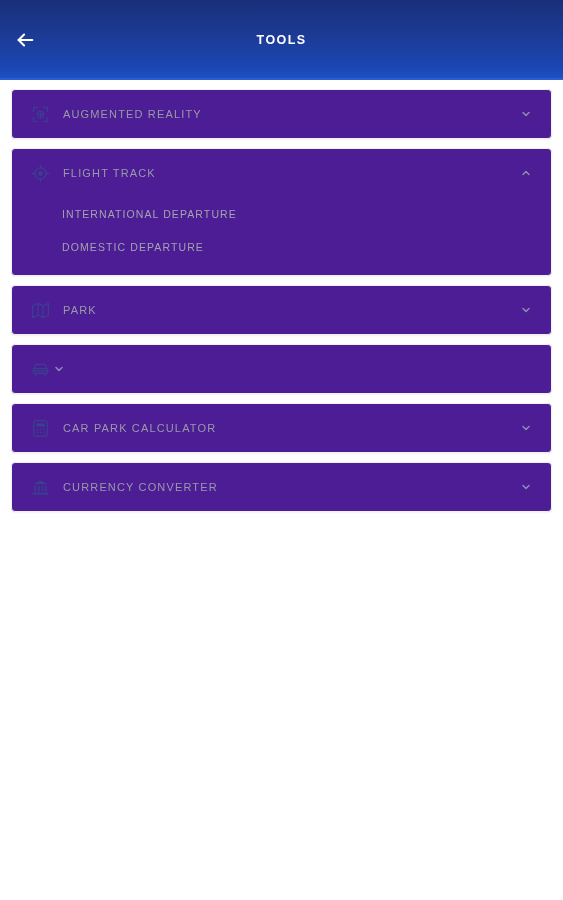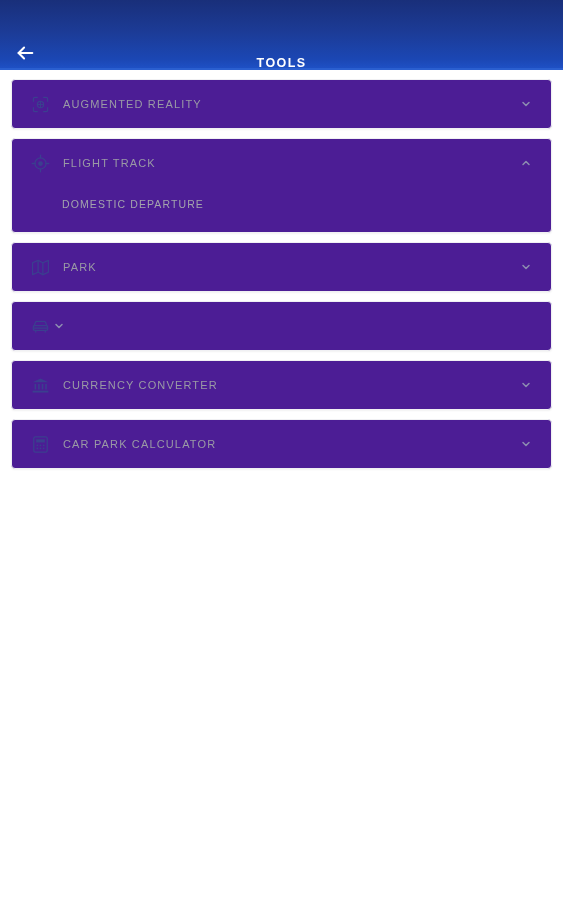--- a/index.html
+++ b/index.html
@@ -10,24 +10,24 @@
     width: 563px;
     height: 900px;
     background: #ffffff;
     font-family: "Liberation Sans", sans-serif;
     overflow: hidden;
   }
 
   
   .header {
     position: relative;
-    height: 70px;
+    height: 80px;
     background: linear-gradient(180deg, #192f7a 0%, #1c3b96 45%, #1b47b4 85%, #1f52c8 100%);
     display: flex;
-    align-items: flex-end;
+    align-items: center;
     box-sizing: border-box;
     padding: 0 8px;
   }
   .header-bottom-line {
     position: absolute;
     left: 0;
     right: 0;
     bottom: 0;
     height: 2px;
     background: #2a5fd0;
@@ -176,20 +176,21 @@
         </svg>
       </span>
       <span class="row-label">FLIGHT TRACK</span>
       <span class="chevron">
         <svg width="12" height="12" viewBox="0 0 24 24" fill="none" stroke="#8c8cb0" stroke-width="3" stroke-linecap="round" stroke-linejoin="round">
           <polyline points="6,15 12,9 18,15"></polyline>
         </svg>
       </span>
     </div>
     <div class="sublist">
+      <div class="subitem">INTERNATIONAL DEPARTURE</div>
       <div class="subitem">DOMESTIC DEPARTURE</div>
     </div>
   </div>
 
   <div class="card">
     <div class="row">
       <span class="row-icon">
         <svg width="19" height="19" viewBox="0 0 24 24" fill="none" stroke="#3b3f8f" stroke-width="1.6" stroke-linecap="round" stroke-linejoin="round">
           <polygon points="2,6 9,3 15,6 22,3 22,18 15,21 9,18 2,21"></polygon>
           <line x1="9" y1="3" x2="9" y2="18"></line>
@@ -209,41 +210,20 @@
     <div class="row">
       <span class="row-icon">
         <svg width="19" height="19" viewBox="0 0 24 24" fill="none" stroke="#3b3f8f" stroke-width="1.6" stroke-linecap="round" stroke-linejoin="round">
           <path d="M4 11l1.6-4.2A2 2 0 0 1 7.5 5.5h9a2 2 0 0 1 1.9 1.3L20 11"></path>
           <rect x="3" y="11" width="18" height="6" rx="1.4"></rect>
           <line x1="6" y1="17" x2="6" y2="19"></line>
           <line x1="18" y1="17" x2="18" y2="19"></line>
           <line x1="3" y1="14" x2="21" y2="14"></line>
         </svg>
       </span>
-      <span class="chevron">
-        <svg width="12" height="12" viewBox="0 0 24 24" fill="none" stroke="#8c8cb0" stroke-width="3" stroke-linecap="round" stroke-linejoin="round">
-          <polyline points="6,9 12,15 18,9"></polyline>
-        </svg>
-      </span>
-    </div>
-  </div>
-
-  <div class="card">
-    <div class="row">
-      <span class="row-icon">
-        <svg width="19" height="19" viewBox="0 0 24 24" fill="none" stroke="#3b3f8f" stroke-width="1.5" stroke-linecap="round" stroke-linejoin="round">
-          <polygon points="12,3 22,8 2,8" fill="#3b3f8f" stroke="none"></polygon>
-          <rect x="4.5" y="10" width="2" height="7" fill="#3b3f8f" stroke="none"></rect>
-          <rect x="9" y="10" width="2" height="7" fill="#3b3f8f" stroke="none"></rect>
-          <rect x="13.5" y="10" width="2" height="7" fill="#3b3f8f" stroke="none"></rect>
-          <rect x="18" y="10" width="2" height="7" fill="#3b3f8f" stroke="none"></rect>
-          <rect x="2" y="18.5" width="20" height="2.4" fill="#3b3f8f" stroke="none"></rect>
-        </svg>
-      </span>
-      <span class="row-label">CURRENCY CONVERTER</span>
       <span class="chevron">
         <svg width="12" height="12" viewBox="0 0 24 24" fill="none" stroke="#8c8cb0" stroke-width="3" stroke-linecap="round" stroke-linejoin="round">
           <polyline points="6,9 12,15 18,9"></polyline>
         </svg>
       </span>
     </div>
   </div>
 
   <div class="card">
     <div class="row">
@@ -261,13 +241,34 @@
       </span>
       <span class="row-label">CAR PARK CALCULATOR</span>
       <span class="chevron">
         <svg width="12" height="12" viewBox="0 0 24 24" fill="none" stroke="#8c8cb0" stroke-width="3" stroke-linecap="round" stroke-linejoin="round">
           <polyline points="6,9 12,15 18,9"></polyline>
         </svg>
       </span>
     </div>
   </div>
 
+  <div class="card">
+    <div class="row">
+      <span class="row-icon">
+        <svg width="19" height="19" viewBox="0 0 24 24" fill="none" stroke="#3b3f8f" stroke-width="1.5" stroke-linecap="round" stroke-linejoin="round">
+          <polygon points="12,3 22,8 2,8" fill="#3b3f8f" stroke="none"></polygon>
+          <rect x="4.5" y="10" width="2" height="7" fill="#3b3f8f" stroke="none"></rect>
+          <rect x="9" y="10" width="2" height="7" fill="#3b3f8f" stroke="none"></rect>
+          <rect x="13.5" y="10" width="2" height="7" fill="#3b3f8f" stroke="none"></rect>
+          <rect x="18" y="10" width="2" height="7" fill="#3b3f8f" stroke="none"></rect>
+          <rect x="2" y="18.5" width="20" height="2.4" fill="#3b3f8f" stroke="none"></rect>
+        </svg>
+      </span>
+      <span class="row-label">CURRENCY CONVERTER</span>
+      <span class="chevron">
+        <svg width="12" height="12" viewBox="0 0 24 24" fill="none" stroke="#8c8cb0" stroke-width="3" stroke-linecap="round" stroke-linejoin="round">
+          <polyline points="6,9 12,15 18,9"></polyline>
+        </svg>
+      </span>
+    </div>
+  </div>
+
 </div>
 
 </body></html>

